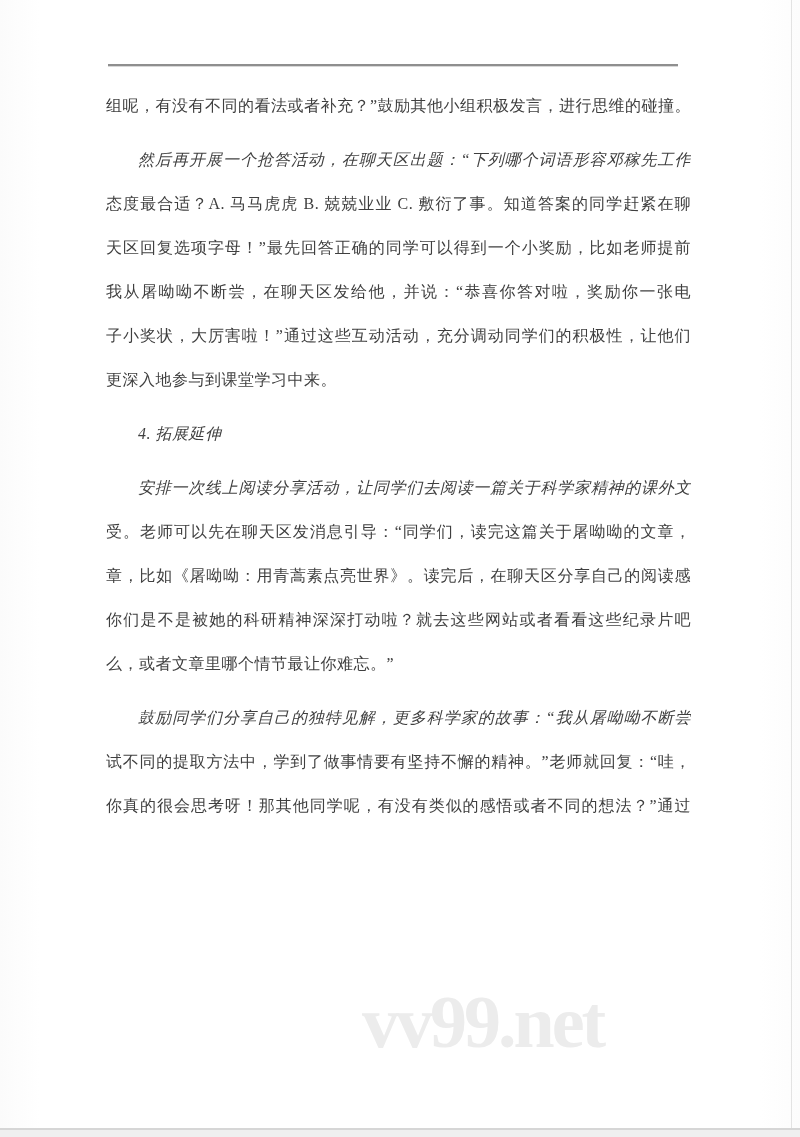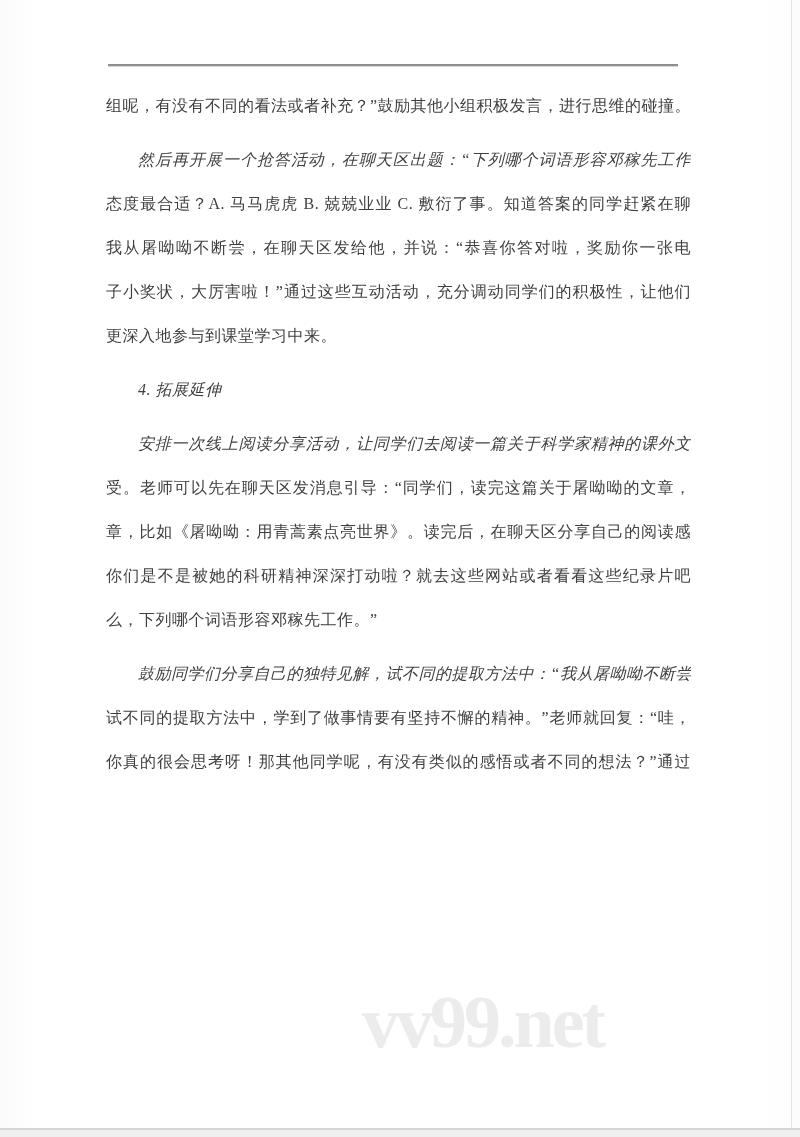--- a/index.html
+++ b/index.html
@@ -99,39 +99,40 @@
 
   <div class="content">
 
     <div class="para">
       <div class="line end">组呢，有没有不同的看法或者补充？”鼓励其他小组积极发言，进行思维的碰撞。</div>
     </div>
 
     <div class="para">
       <div class="line indent">然后再开展一个抢答活动，在聊天区出题：“下列哪个词语形容邓稼先工作</div>
       <div class="line">态度最合适？A. 马马虎虎 B. 兢兢业业 C. 敷衍了事。知道答案的同学赶紧在聊</div>
+      <div class="line">天区回复选项字母！”最先回答正确的同学可以得到一个小奖励，比如老师提前</div>
       <div class="line">我从屠呦呦不断尝，在聊天区发给他，并说：“恭喜你答对啦，奖励你一张电</div>
       <div class="line">子小奖状，大厉害啦！”通过这些互动活动，充分调动同学们的积极性，让他们</div>
       <div class="line end">更深入地参与到课堂学习中来。</div>
     </div>
 
     <div class="para heading">
       <div class="line indent end">4. 拓展延伸</div>
     </div>
 
     <div class="para">
       <div class="line indent">安排一次线上阅读分享活动，让同学们去阅读一篇关于科学家精神的课外文</div>
       <div class="line">受。老师可以先在聊天区发消息引导：“同学们，读完这篇关于屠呦呦的文章，</div>
       <div class="line">章，比如《屠呦呦：用青蒿素点亮世界》。读完后，在聊天区分享自己的阅读感</div>
       <div class="line">你们是不是被她的科研精神深深打动啦？就去这些网站或者看看这些纪录片吧</div>
-      <div class="line end">么，下列哪个词语形容邓稼先工作。”</div>
+      <div class="line end">么，或者文章里哪个情节最让你难忘。”</div>
     </div>
 
     <div class="para">
-      <div class="line indent">鼓励同学们分享自己的独特见解，试不同的提取方法中：“我从屠呦呦不断尝</div>
+      <div class="line indent">鼓励同学们分享自己的独特见解，更多科学家的故事：“我从屠呦呦不断尝</div>
       <div class="line">试不同的提取方法中，学到了做事情要有坚持不懈的精神。”老师就回复：“哇，</div>
       <div class="line">你真的很会思考呀！那其他同学呢，有没有类似的感悟或者不同的想法？”通过</div>
     </div>
 
 
   </div>
 
   <div class="page-edge-right"></div>
   <div class="page-bottom-band"></div>
 

